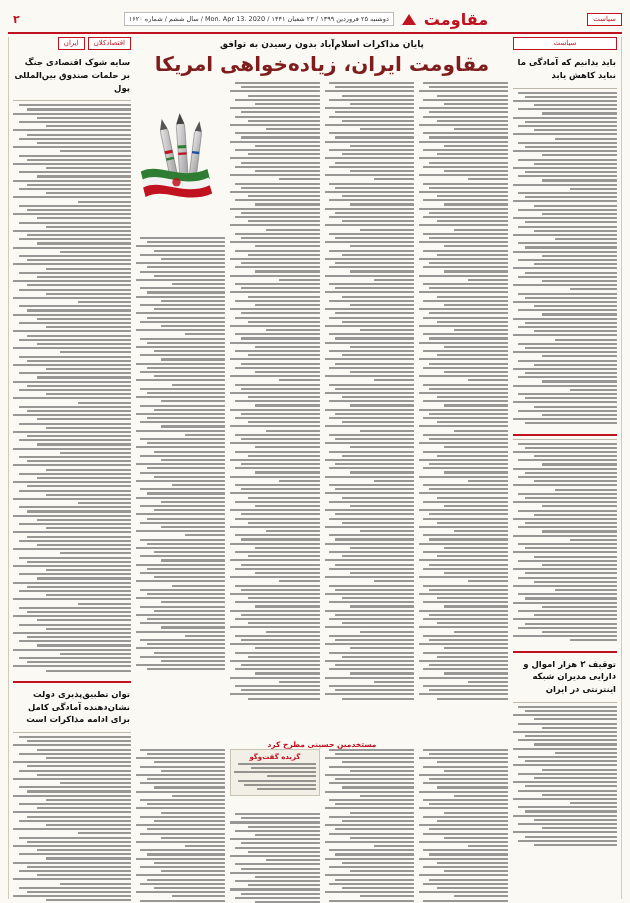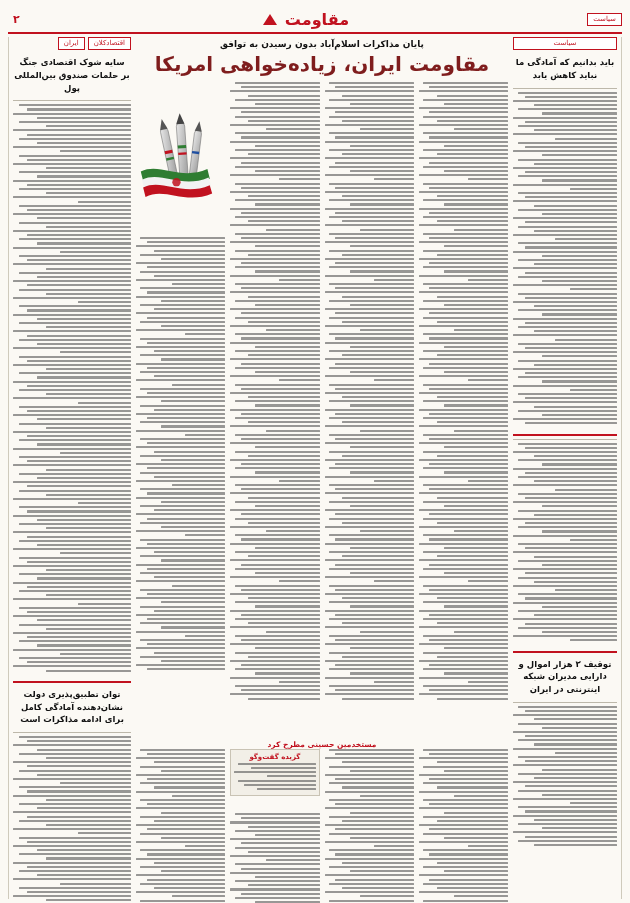--- a/index.html
+++ b/index.html
@@ -132,21 +132,21 @@
   .ln.w88 { width: 88%; }
   .ln.w80 { width: 80%; }
   .ln.w72 { width: 72%; }
   .ln.w60 { width: 60%; }
   .ln.w45 { width: 45%; }
   .ln.w100 { width: 100%; }
   .sidetitle {
     font-size: 8.5px;
     font-weight: bold;
     color: #111;
-    text-align: center;
+    text-align: right;
     line-height: 1.5;
     padding: 2px 1px 3px 1px;
   }
   .rule-red { height: 2px; background: #c1121f; margin: 3px 0; }
   .rule-thin { height: 1px; background: #bdb8aa; margin: 3px 0; }
 
   
   .kicker {
     text-align: center;
     font-size: 9px;
@@ -223,20 +223,21 @@
   <div class="masthead">
     <div class="mast-right">
       <div class="mast-page">۲</div>
     </div>
 
     <div class="mast-center">
       <div class="mast-stack">
         <div class="mast-title">مقاومت</div>
       </div>
       <div class="mast-tri"></div>
+      <div class="mast-date">دوشنبه ۲۵ فروردین ۱۳۹۹ / ۲۳ شعبان ۱۴۴۱ / Mon. Apr 13. 2020 / سال ششم / شماره ۱۶۲۰</div>
     </div>
 
     <div class="mast-left">
       <div class="mast-box">سیاست</div>
     </div>
   </div>
 
   <div class="body-grid">
 
     <div class="col-left-side">

